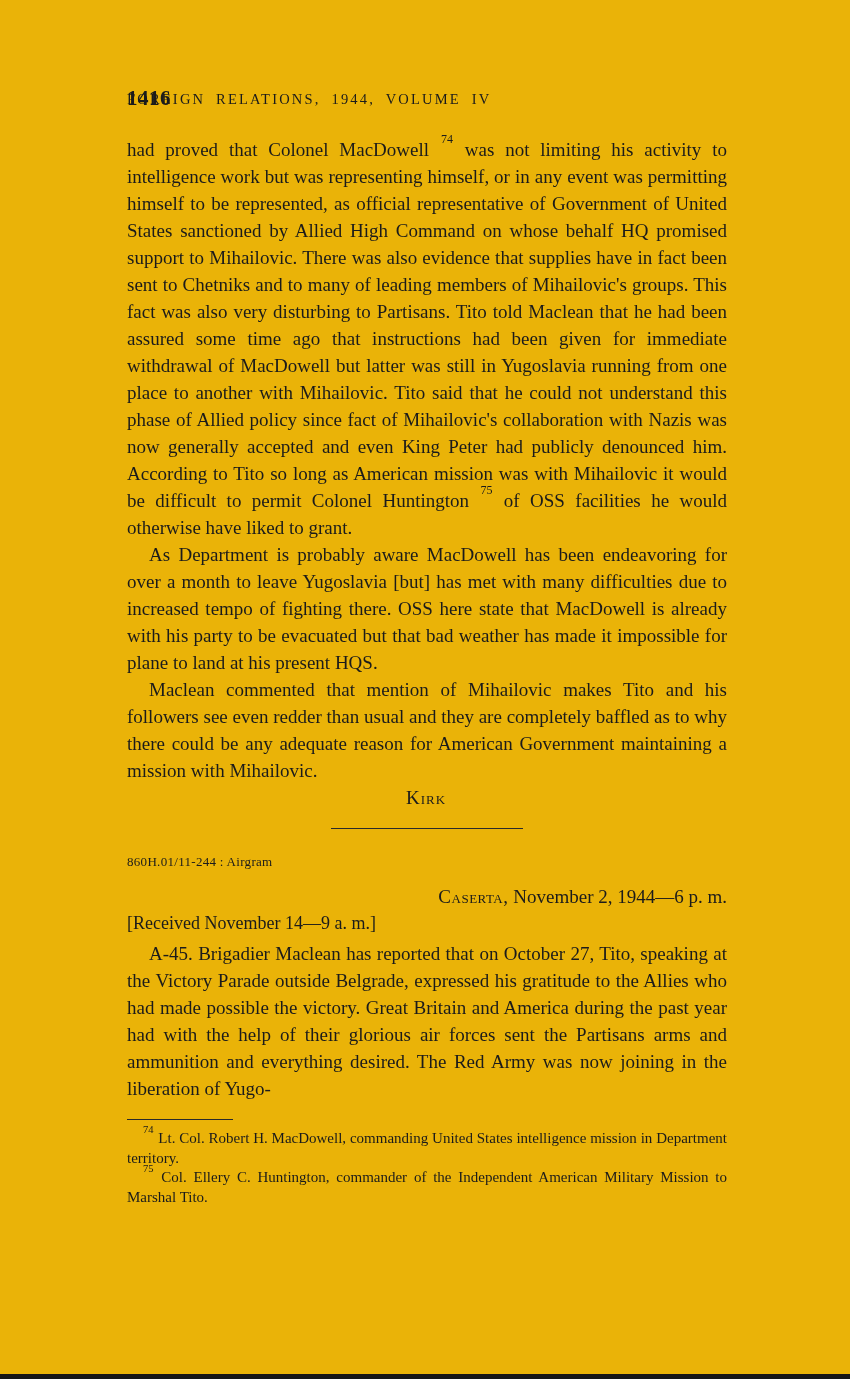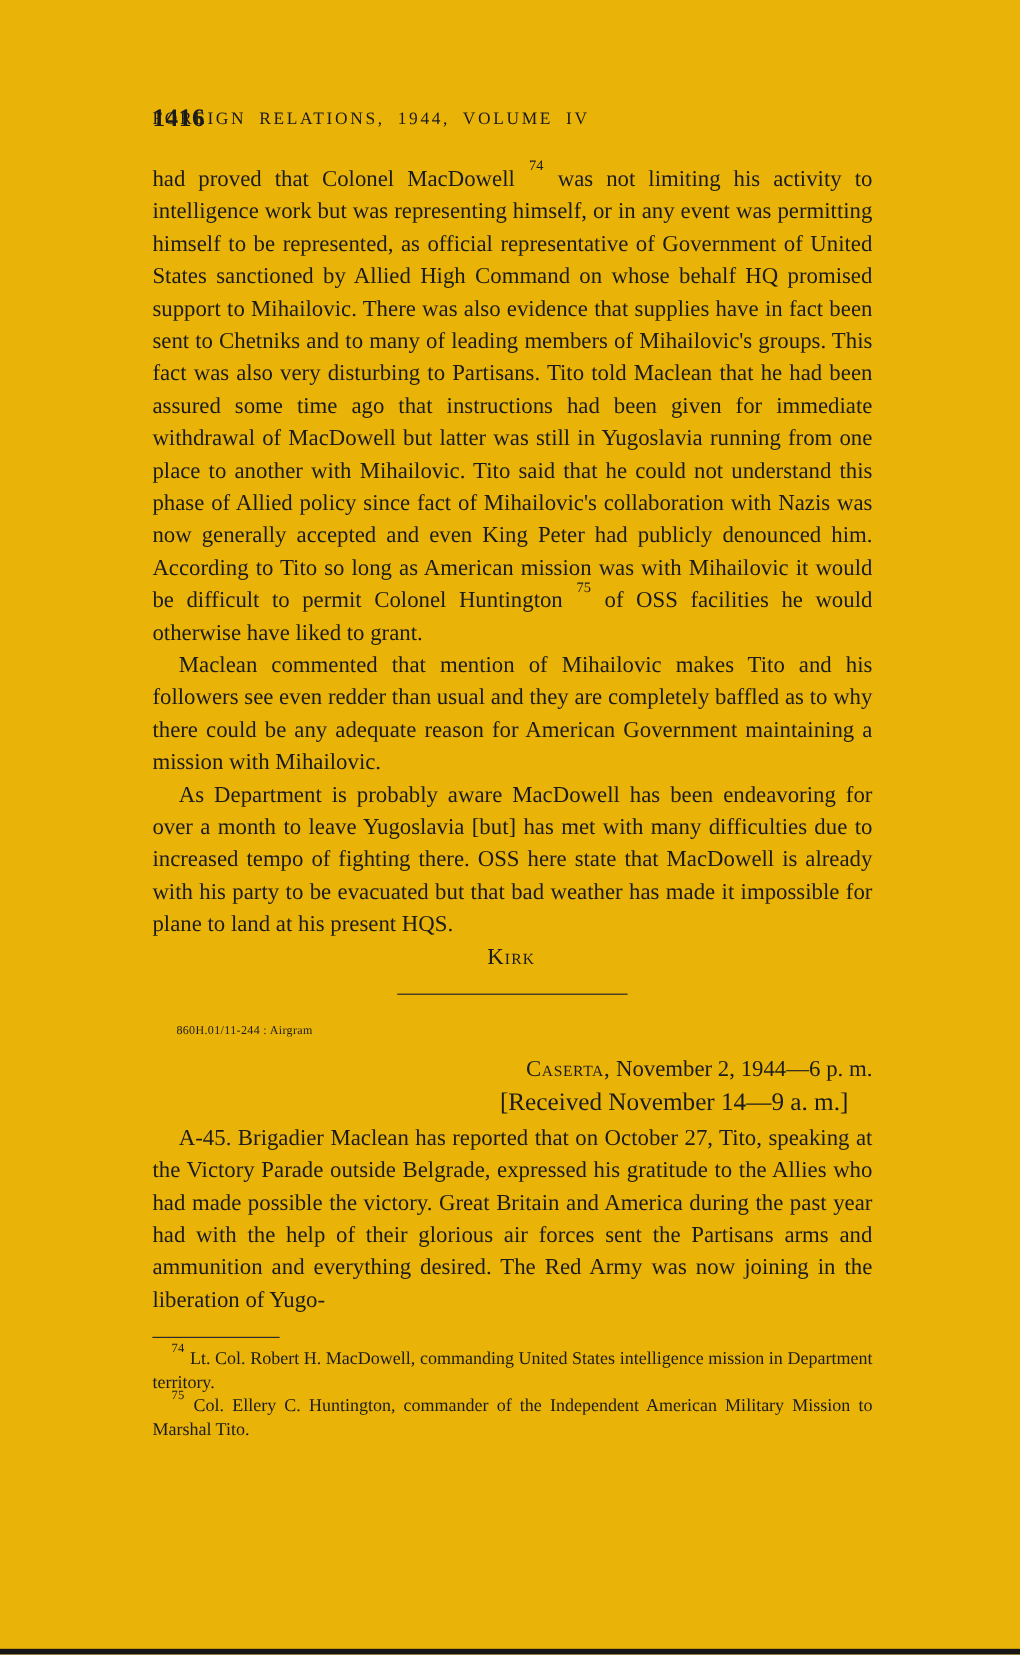--- a/index.html
+++ b/index.html
@@ -53,43 +53,41 @@
     letter-spacing:1px;
     padding-right:2px;
   }
   .section-rule {
     border:none;
     border-top:1.6px solid #2a2a2a;
     width:192px;
     margin:17px auto 25px;
   }
   .doc-ref {
-    font-size:10px;
+    font-size:13px;
     letter-spacing:0.3px;
     margin-bottom:13px;
-    margin-left:20px;
   }
   .doc-title {
     font-style:italic;
     font-size:19.5px;
     line-height:28px;
     padding-left:27px;
     text-indent:-27px;
     text-align:justify;
     margin-bottom:5px;
   }
   .dateline {
     text-align:right;
     font-size:19px;
     line-height:27px;
   }
   .sc { font-variant:small-caps; letter-spacing:0.5px; }
   .received {
-    text-align:right;
-    font-size:21px;
+    font-size:18px;
     line-height:27px;
     padding-right:20px;
     margin-bottom:3px;
   }
   
   .fn-rule {
     border:none;
     border-top:1.4px solid #2a2a2a;
     width:106px;
     margin:17px 0 9px 0;
@@ -115,23 +113,23 @@
   <div class="content">
 
     <div class="running-head">
       <span class="page-num">1416</span>
       <span class="head-title">FOREIGN RELATIONS, 1944, VOLUME IV</span>
     </div>
 
     <div>
       <p class="para"><span>had proved that Colonel MacDowell </span><sup class="fn-ref">74</sup><span> was not limiting his activity to intelligence work but was representing himself, or in any event was permitting himself to be represented, as official representative of Government of United States sanctioned by Allied High Command on whose behalf HQ promised support to Mihailovic. There was also evidence that supplies have in fact been sent to Chetniks and to many of leading members of Mihailovic's groups. This fact was also very disturbing to Partisans. Tito told Maclean that he had been assured some time ago that instructions had been given for immediate withdrawal of MacDowell but latter was still in Yugoslavia running from one place to another with Mihailovic. Tito said that he could not understand this phase of Allied policy since fact of Mihailovic's collaboration with Nazis was now generally accepted and even King Peter had publicly denounced him. According to Tito so long as American mission was with Mihailovic it would be difficult to permit Colonel Huntington </span><sup class="fn-ref">75</sup><span> of OSS facilities he would otherwise have liked to grant.</span></p>
 
+      <p class="para indent">As Department is probably aware MacDowell has been endeavoring for over a month to leave Yugoslavia [but] has met with many difficulties due to increased tempo of fighting there. OSS here state that MacDowell is already with his party to be evacuated but that bad weather has made it impossible for plane to land at his present HQS.</p>
+
       <p class="para indent">Maclean commented that mention of Mihailovic makes Tito and his followers see even redder than usual and they are completely baffled as to why there could be any adequate reason for American Government maintaining a mission with Mihailovic.</p>
-
-      <p class="para indent">As Department is probably aware MacDowell has been endeavoring for over a month to leave Yugoslavia [but] has met with many difficulties due to increased tempo of fighting there. OSS here state that MacDowell is already with his party to be evacuated but that bad weather has made it impossible for plane to land at his present HQS.</p>
 
       <p class="signature">Kirk</p>
     </div>
 
     <hr class="section-rule">
 
     <div>
       <div class="doc-ref">860H.01/11-244 : Airgram</div>
 
 

